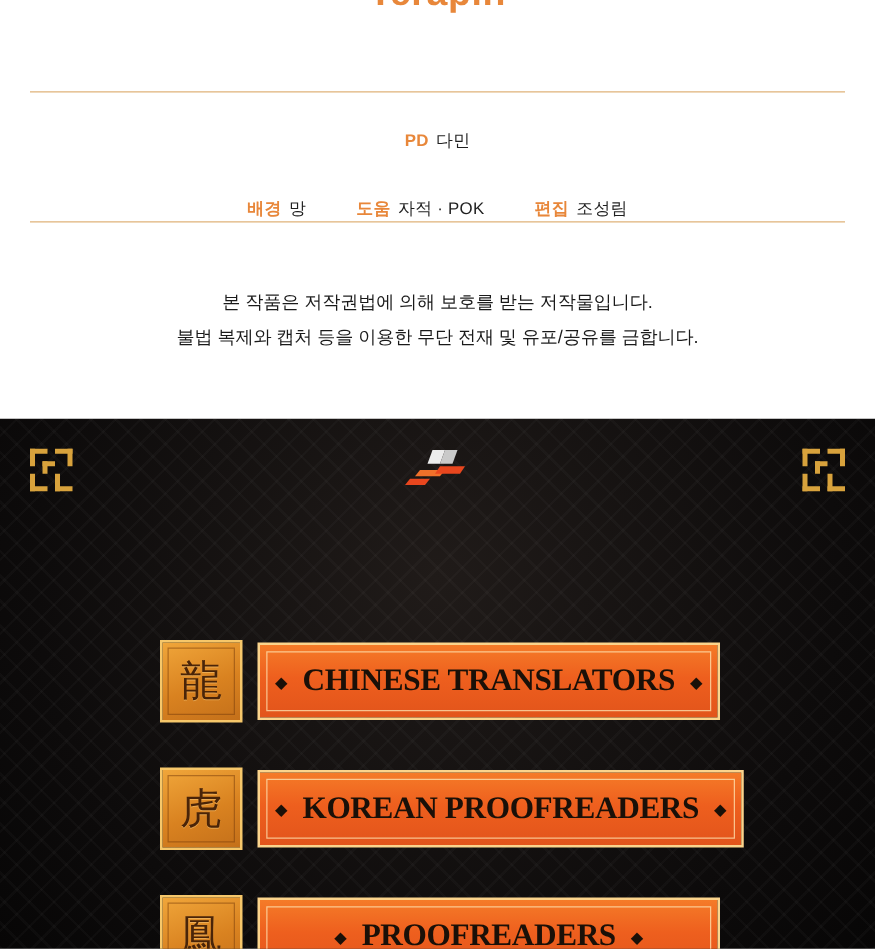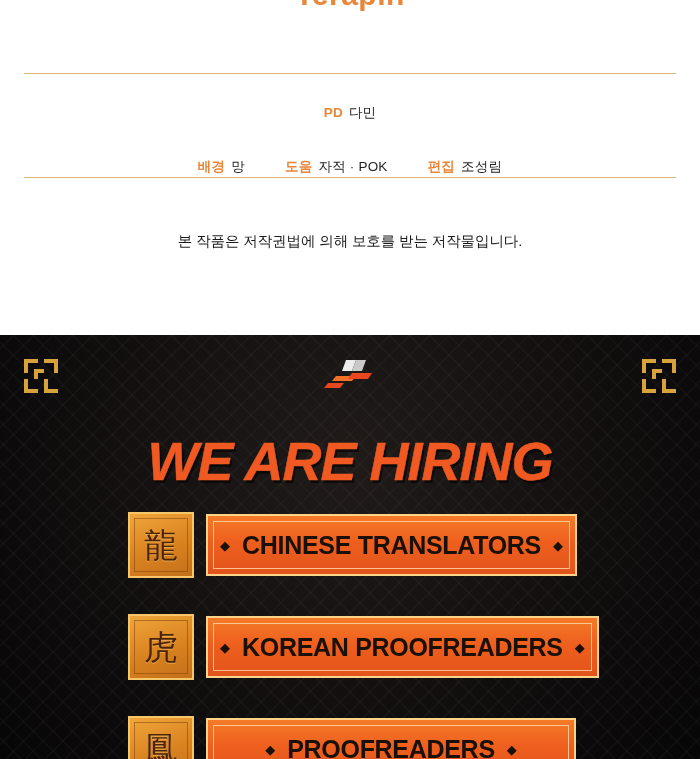--- a/index.html
+++ b/index.html
@@ -199,21 +199,21 @@
     border: 1px solid rgba(255,230,180,0.75);
     pointer-events: none;
   }
   .plate-text {
     position: relative;
     z-index: 2;
     color: #1a1008;
     font-size: 25px;
     font-weight: bold;
     letter-spacing: -0.3px;
-    font-family: Liberation Sans, sans-serif;
+    font-family: Liberation Serif, serif;
     white-space: nowrap;
   }
   .plate-diamond {
     position: relative;
     z-index: 2;
     color: #1a1008;
     font-size: 13px;
     margin: 0 12px;
     line-height: 1;
   }
@@ -241,20 +241,21 @@
       <span class="credit-role">도움</span><span class="credit-name">자적 · POK</span>
     </span>
     <span class="credit-pair">
       <span class="credit-role">편집</span><span class="credit-name">조성림</span>
     </span>
   </div>
 
   <div class="rule rule-bottom"></div>
 
   <div class="notice notice-1">본 작품은 저작권법에 의해 보호를 받는 저작물입니다.</div>
+  <div class="notice notice-2">불법 복제와 캡처 등을 이용한 무단 전재 및 유포/공유를 금합니다.</div>
 
 </section>
 
 <section class="hiring-section">
 
   <div class="corner-ornament corner-tl">
     <div class="blk" style="left:0;top:0;width:14px;height:4px;"></div>
     <div class="blk" style="left:0;top:0;width:4px;height:14px;"></div>
     <div class="blk" style="left:10px;top:10px;width:10px;height:4px;"></div>
     <div class="blk" style="left:10px;top:10px;width:4px;height:10px;"></div>
@@ -282,21 +283,20 @@
   <div class="logo-mark">
     <svg width="56" height="34" viewBox="0 0 56 34" xmlns="http://www.w3.org/2000/svg">
       <path d="M6 26 L22 26 L18 31 L2 31 Z" fill="#E8461E"></path>
       <path d="M14 19 L34 19 L30 24 L10 24 Z" fill="#F0702A"></path>
       <path d="M24 3 L34 3 L30 14 L20 14 Z" fill="#ECECEC"></path>
       <path d="M34 3 L44 3 L40 14 L30 14 Z" fill="#C9C9C9"></path>
       <path d="M30 16 L50 16 L46 22 L26 22 Z" fill="#E8461E"></path>
     </svg>
   </div>
 
-  <div class="hiring-title">WE ARE HIRING</div>
 
   <div class="job-row job-row-0">
     <div class="job-emblem">
       <span class="emblem-glyph">龍</span>
     </div>
     <div class="job-plate">
       <span class="plate-diamond">◆</span>
       <span class="plate-text">CHINESE TRANSLATORS</span>
       <span class="plate-diamond">◆</span>
     </div>

